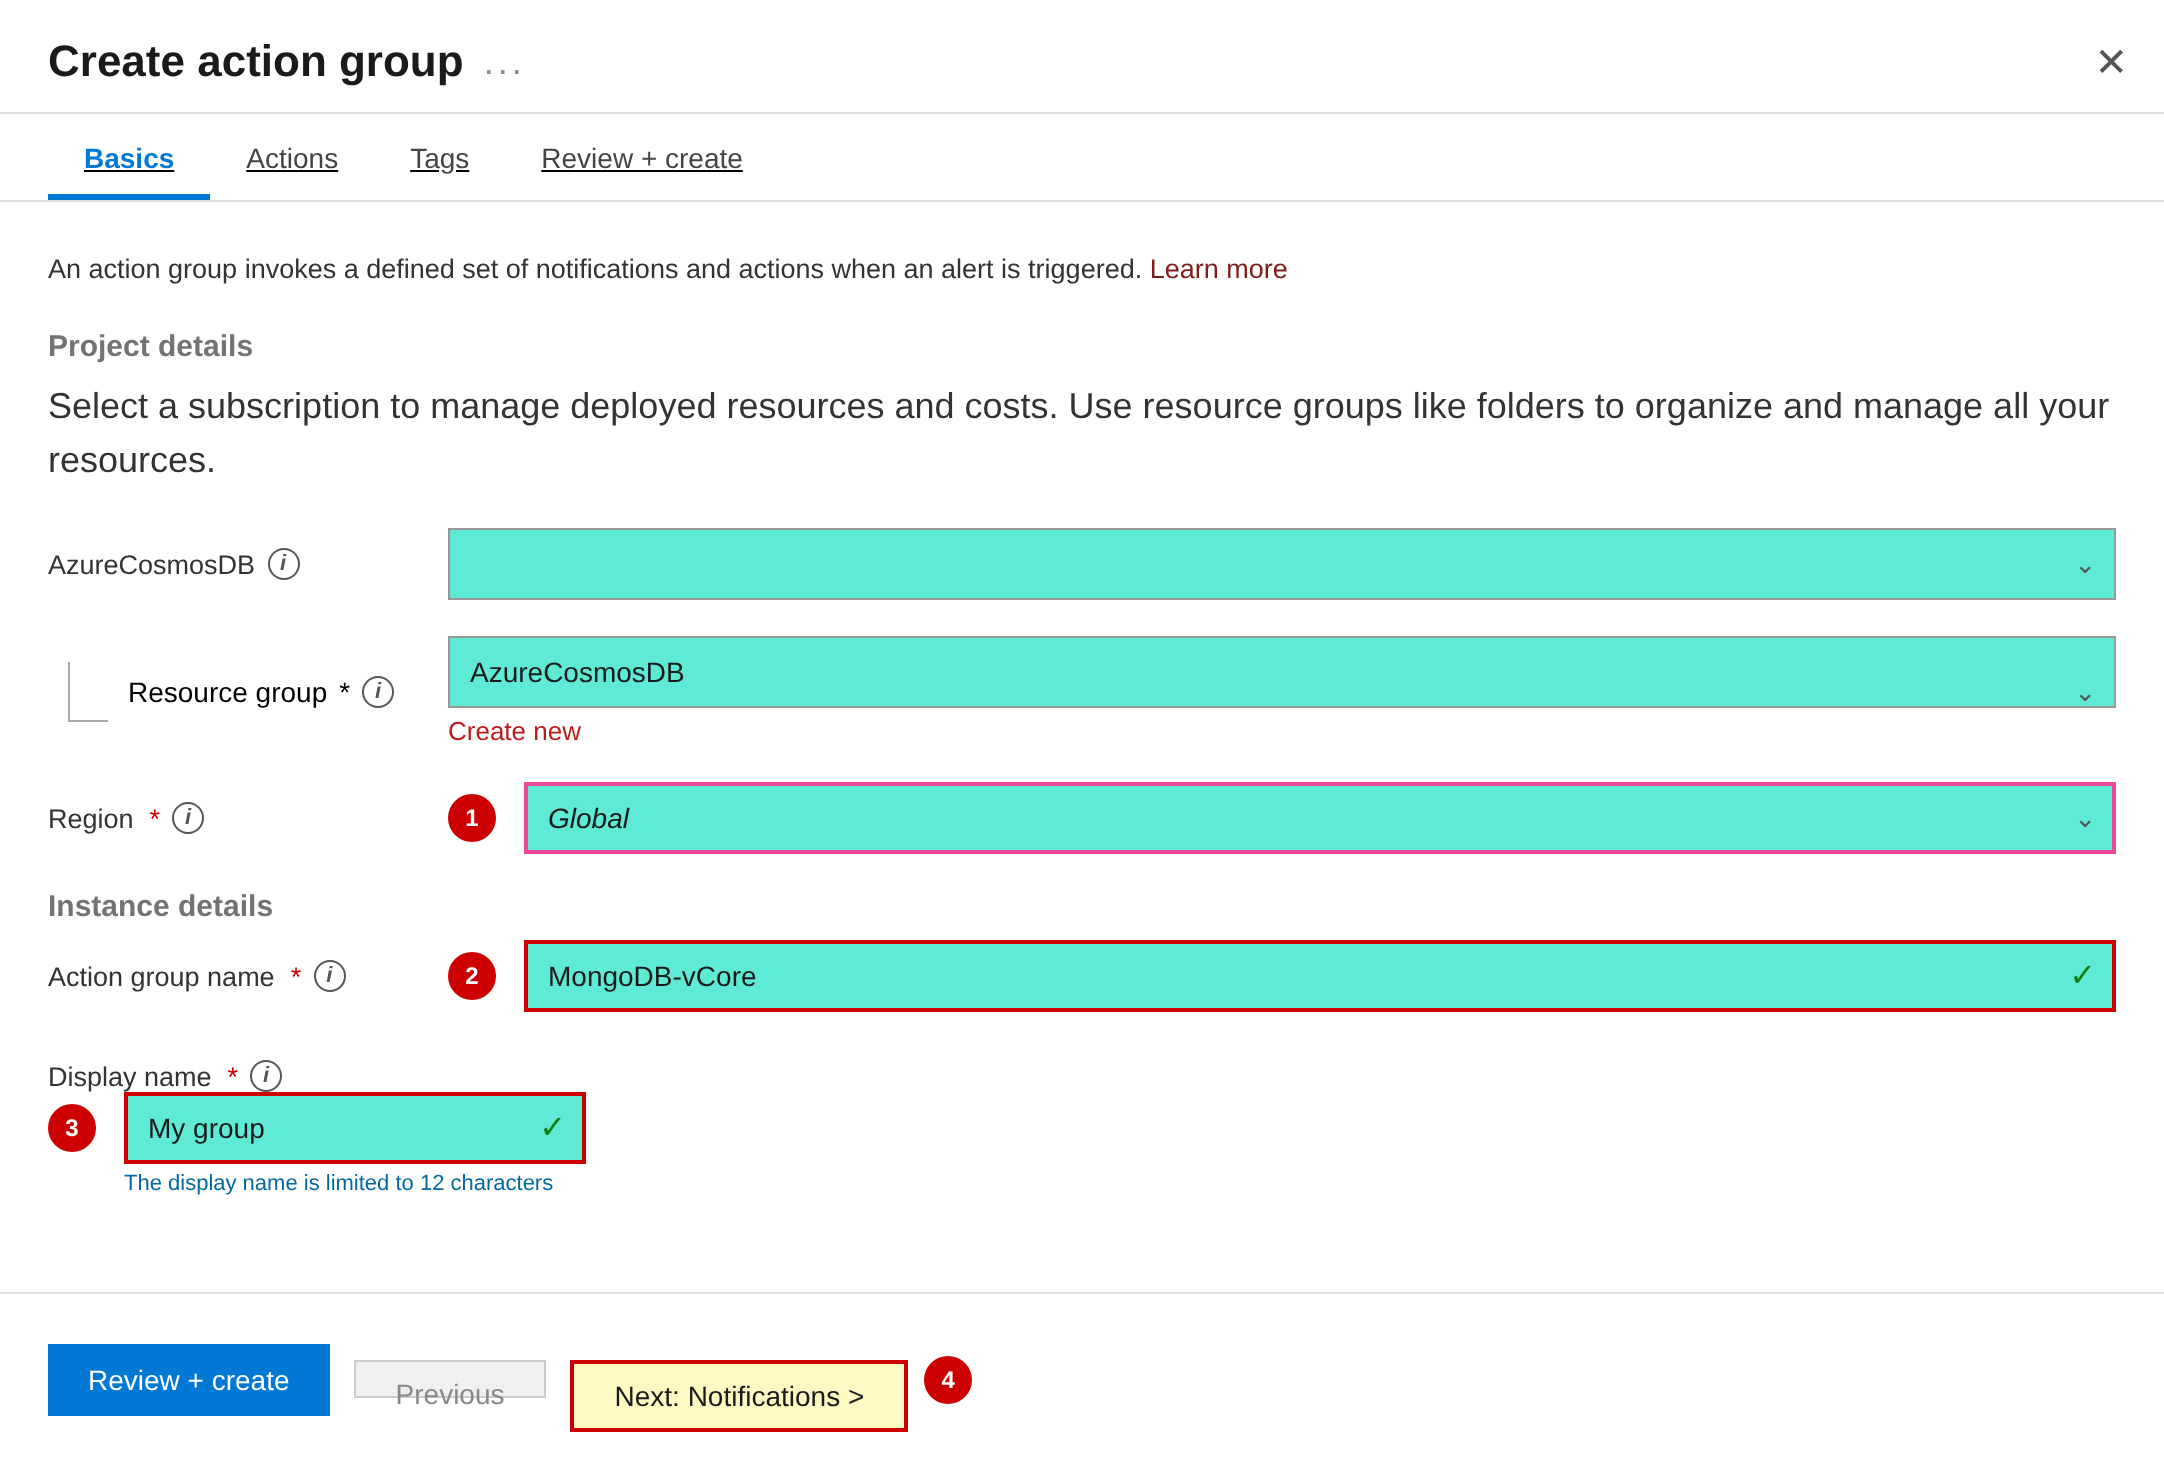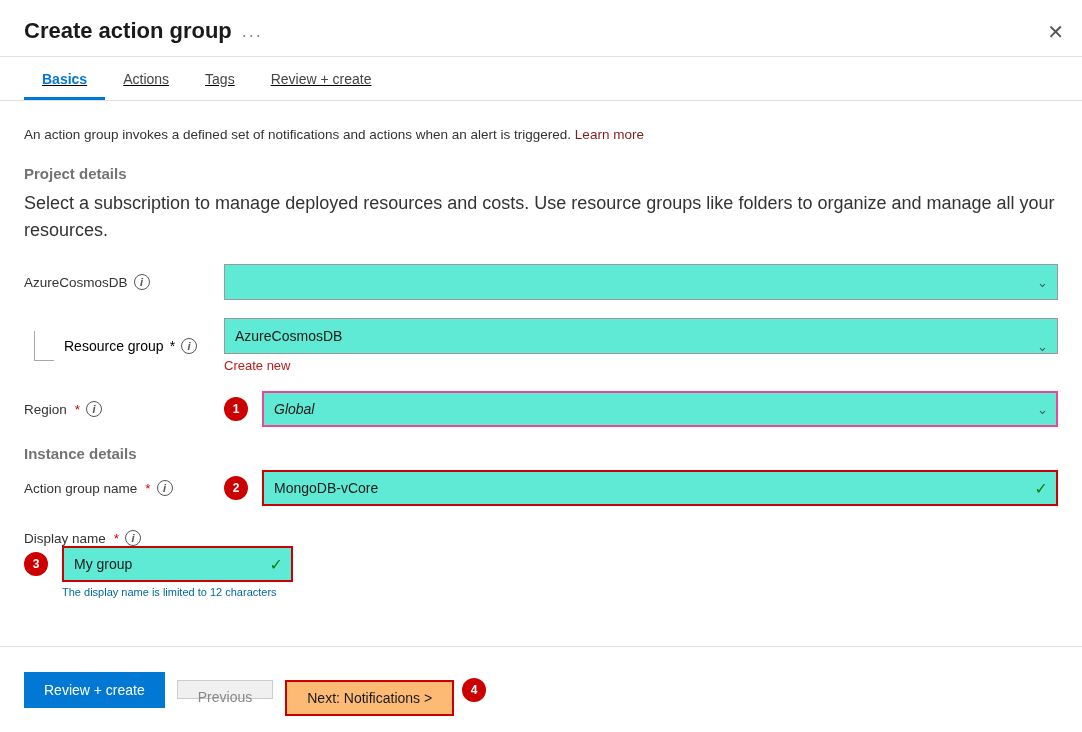--- a/index.html
+++ b/index.html
@@ -236,21 +236,21 @@
     .btn-secondary {
       background: #f0f0f0;
       color: #888;
       border: 1px solid #ccc;
       padding: 8px 20px;
       font-size: 14px;
       cursor: not-allowed;
       height: 19px;
     }
     .btn-next {
-      background: #fdba74;
+      background: #fef9c3;
       color: #1a1a1a;
       border: 2px solid #c00;
       padding: 8px 20px;
       font-size: 14px;
       cursor: pointer;
       height: 36px;
       font-weight: 500;
       margin-top: 17px;
     }
   </style>

